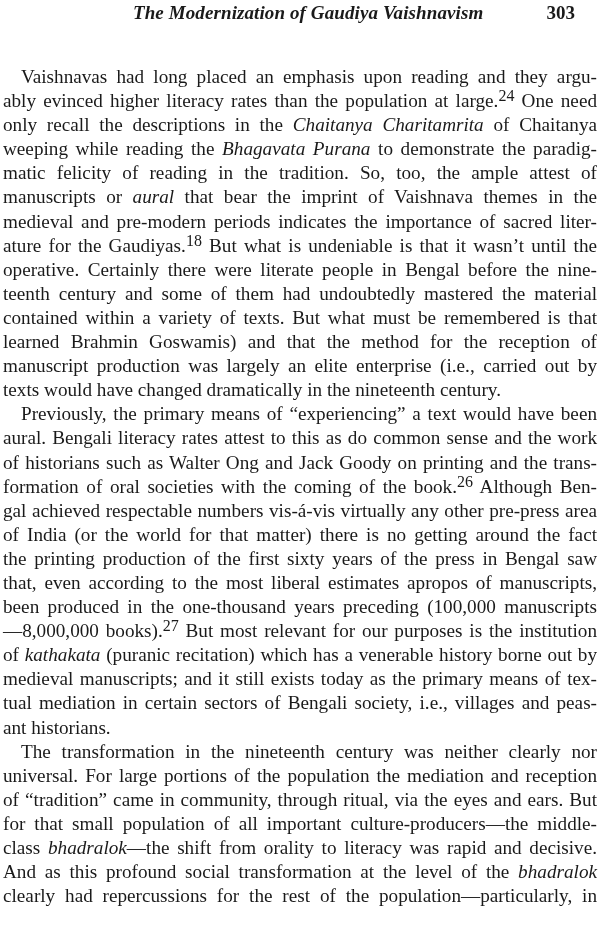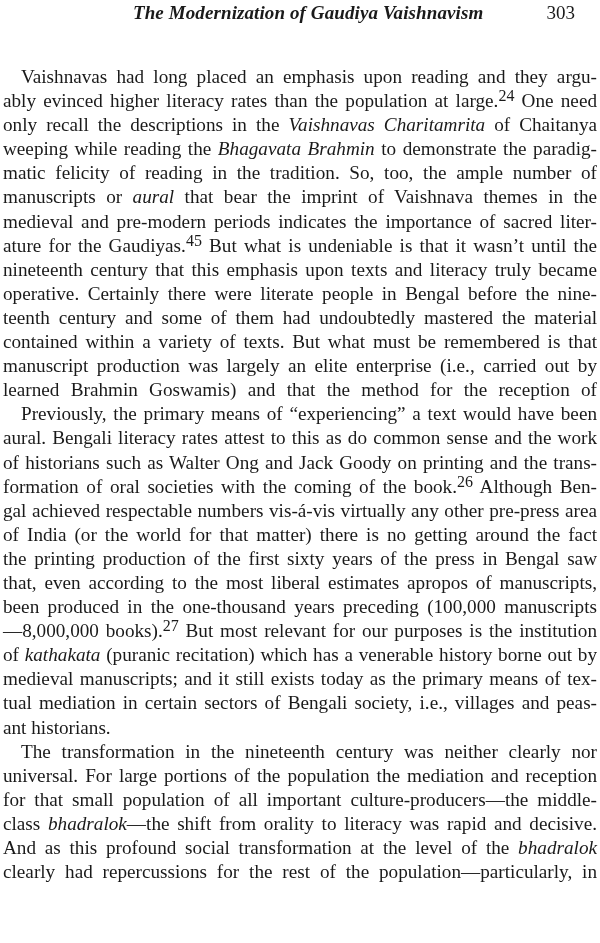--- a/index.html
+++ b/index.html
@@ -30,21 +30,21 @@
       font-weight: bold;
       font-style: italic;
       letter-spacing: 0.1px;
       white-space: nowrap;
     }
     .page-number {
       position: absolute;
       right: 5px;
       top: 2px;
       font-size: 19px;
-      font-weight: normal;
+      font-weight: bold;
       white-space: nowrap;
       text-align: right;
     }
     .body-text {
       position: absolute;
       left: 3px;
       top: 65px;
       width: 594px;
       font-size: 19.2px;
       line-height: 24.1px;
@@ -74,50 +74,51 @@
 
 <div class="running-head">
   <span class="running-title">The Modernization of Gaudiya Vaishnavism</span>
   <span class="page-number">303</span>
 </div>
 
 <div class="body-text" id="body-text">
     <div>
       <span class="line indent">Vaishnavas had long placed an emphasis upon reading and they argu-</span>
       <span class="line">ably evinced higher literacy rates than the population at large.<sup>24</sup> One need</span>
-      <span class="line">only recall the descriptions in the <em>Vaishnavas Charitamrita</em> of Chaitanya</span>
-      <span class="line">weeping while reading the <em>Bhagavata Brahmin</em> to demonstrate the paradig-</span>
-      <span class="line">matic felicity of reading in the tradition. So, too, the ample number of</span>
+      <span class="line">only recall the descriptions in the <em>Chaitanya Charitamrita</em> of Chaitanya</span>
+      <span class="line">weeping while reading the <em>Bhagavata Purana</em> to demonstrate the paradig-</span>
+      <span class="line">matic felicity of reading in the tradition. So, too, the ample attest of</span>
       <span class="line">manuscripts or <em>aural</em> that bear the imprint of Vaishnava themes in the</span>
       <span class="line">medieval and pre-modern periods indicates the importance of sacred liter-</span>
-      <span class="line">ature for the Gaudiyas.<sup>45</sup> But what is undeniable is that it wasn’t until the</span>
-      <span class="line">nineteenth century that this emphasis upon texts and literacy truly became</span>
+      <span class="line">ature for the Gaudiyas.<sup>18</sup> But what is undeniable is that it wasn’t until the</span>
       <span class="line">operative. Certainly there were literate people in Bengal before the nine-</span>
       <span class="line">teenth century and some of them had undoubtedly mastered the material</span>
       <span class="line">contained within a variety of texts. But what must be remembered is that</span>
+      <span class="line">learned Brahmin Goswamis) and that the method for the reception of</span>
       <span class="line">manuscript production was largely an elite enterprise (i.e., carried out by</span>
-      <span class="line">learned Brahmin Goswamis) and that the method for the reception of</span>
+      <span class="line last">texts would have changed dramatically in the nineteenth century.</span>
     </div>
     <div>
       <span class="line indent">Previously, the primary means of “experiencing” a text would have been</span>
       <span class="line">aural. Bengali literacy rates attest to this as do common sense and the work</span>
       <span class="line">of historians such as Walter Ong and Jack Goody on printing and the trans-</span>
       <span class="line">formation of oral societies with the coming of the book.<sup>26</sup> Although Ben-</span>
       <span class="line">gal achieved respectable numbers vis-á-vis virtually any other pre-press area</span>
       <span class="line">of India (or the world for that matter) there is no getting around the fact</span>
       <span class="line">the printing production of the first sixty years of the press in Bengal saw</span>
       <span class="line">that, even according to the most liberal estimates apropos of manuscripts,</span>
       <span class="line">been produced in the one-thousand years preceding (100,000 manuscripts</span>
       <span class="line">—8,000,000 books).<sup>27</sup> But most relevant for our purposes is the institution</span>
       <span class="line">of <em>kathakata</em> (puranic recitation) which has a venerable history borne out by</span>
       <span class="line">medieval manuscripts; and it still exists today as the primary means of tex-</span>
       <span class="line">tual mediation in certain sectors of Bengali society, i.e., villages and peas-</span>
       <span class="line last">ant historians.</span>
     </div>
     <div>
       <span class="line indent">The transformation in the nineteenth century was neither clearly nor</span>
       <span class="line">universal. For large portions of the population the mediation and reception</span>
+      <span class="line">of “tradition” came in community, through ritual, via the eyes and ears. But</span>
       <span class="line">for that small population of all important culture-producers—the middle-</span>
       <span class="line">class <em>bhadralok</em>—the shift from orality to literacy was rapid and decisive.</span>
       <span class="line">And as this profound social transformation at the level of the <em>bhadralok</em></span>
       <span class="line">clearly had repercussions for the rest of the population—particularly, in</span>
     </div>
   </div>
 
 </body></html>

